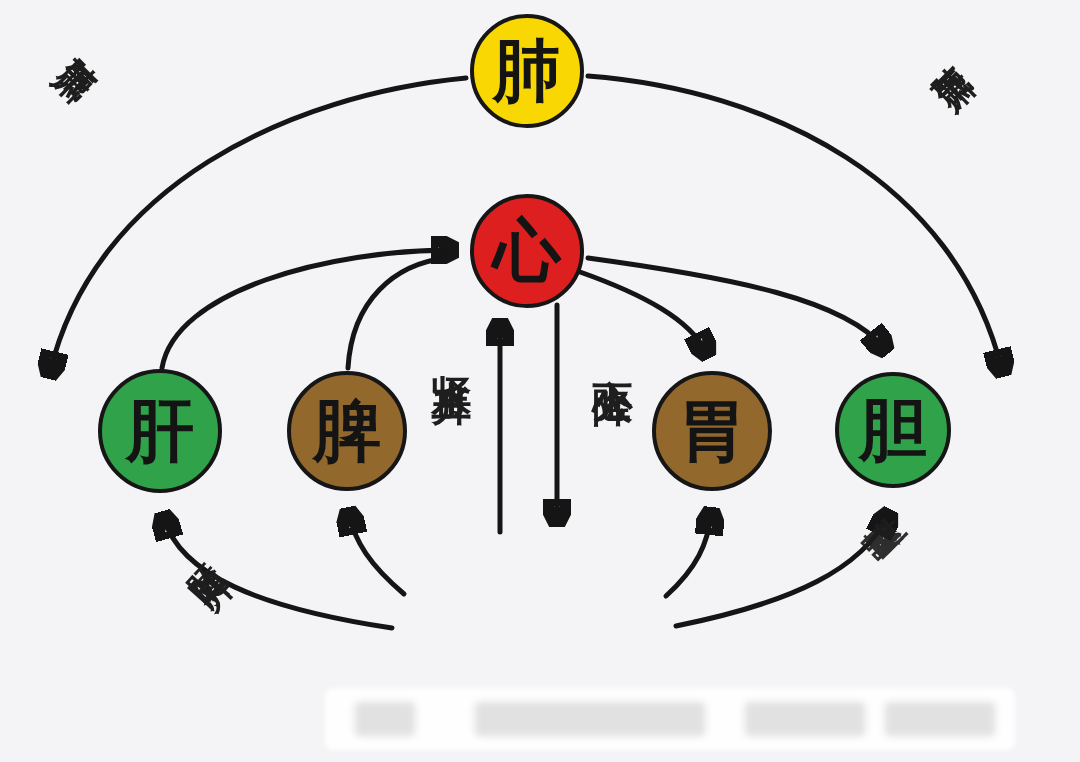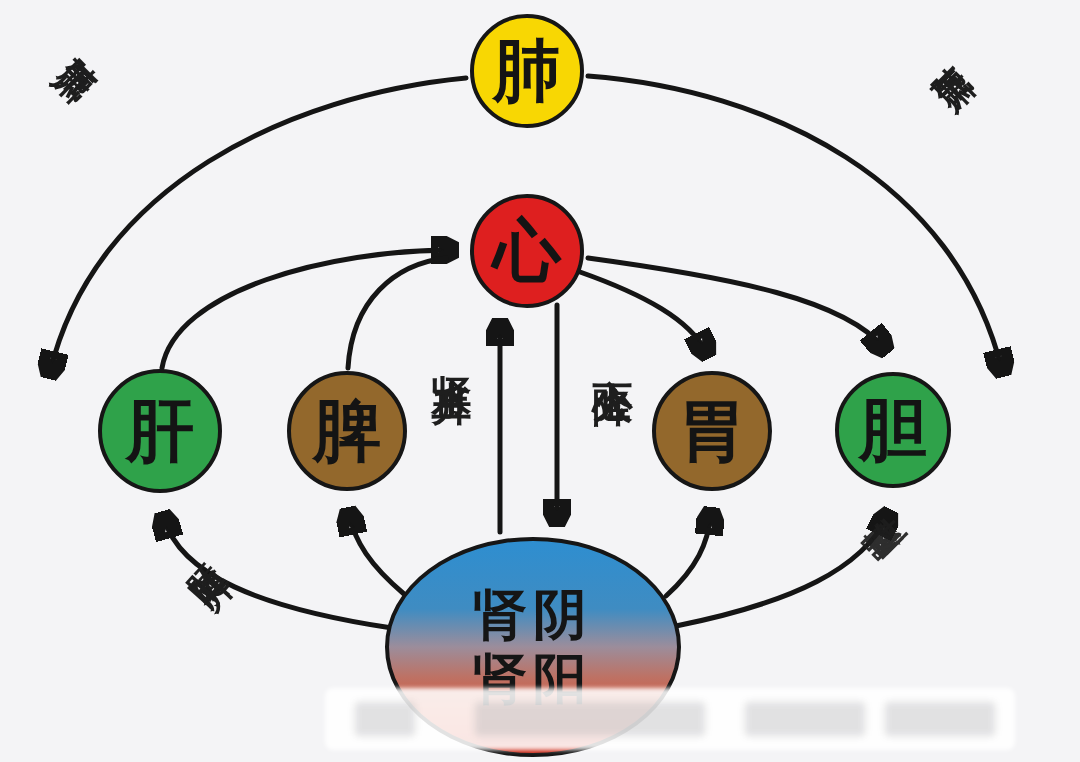--- a/index.html
+++ b/index.html
@@ -103,24 +103,20 @@
   </div>
 
   <div class="organ" id="stomach" style="background: rgb(147, 104, 44);">
     <span class="glyph">胃</span>
   </div>
 
   <div class="organ" id="gall" style="background: rgb(47, 162, 74);">
     <span class="glyph">胆</span>
   </div>
 
-  <div id="kidney">
-    <span class="kline">肾阴</span>
-    <span class="kline">肾阳</span>
-  </div>
 
   <div class="vlabel" id="lbl-lung-left">肺气下肃</div>
 
   <div class="vlabel" id="lbl-lung-right">肺气下肃</div>
 
   <div class="vlabel" id="lbl-kidney-water">肾水上升</div>
 
   <div class="vlabel" id="lbl-heart-fire">心火下降</div>
 
   <div class="vlabel" id="lbl-liver-spleen">肝随脾升</div>

